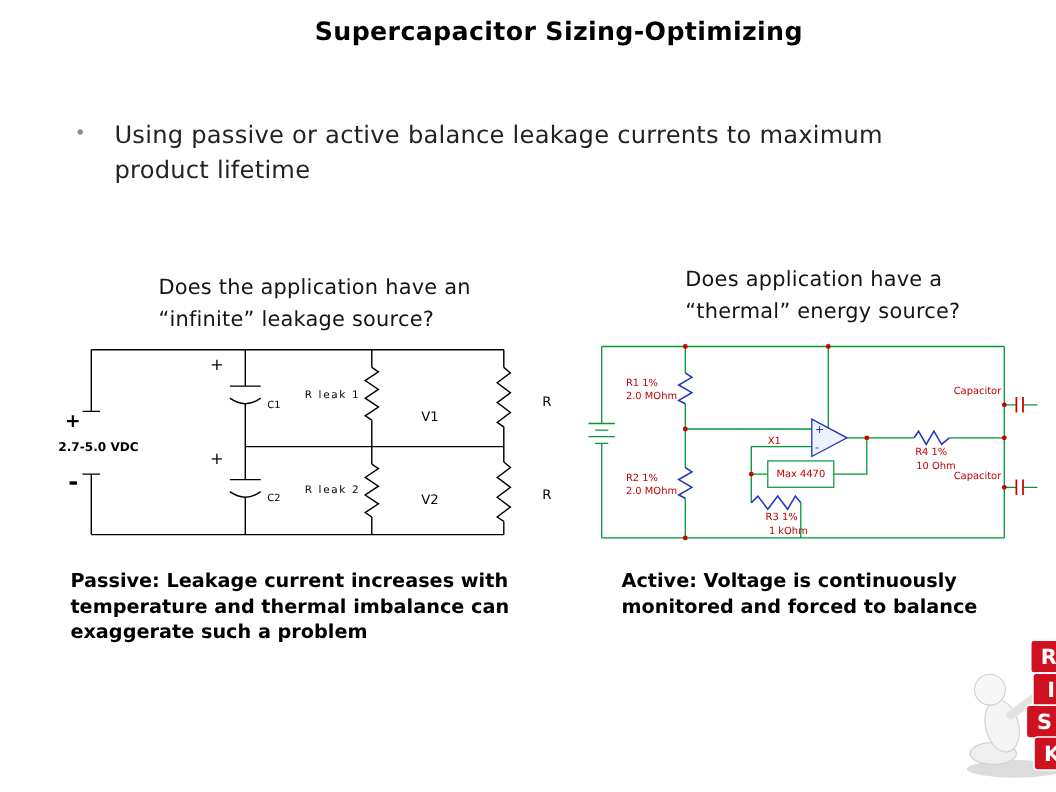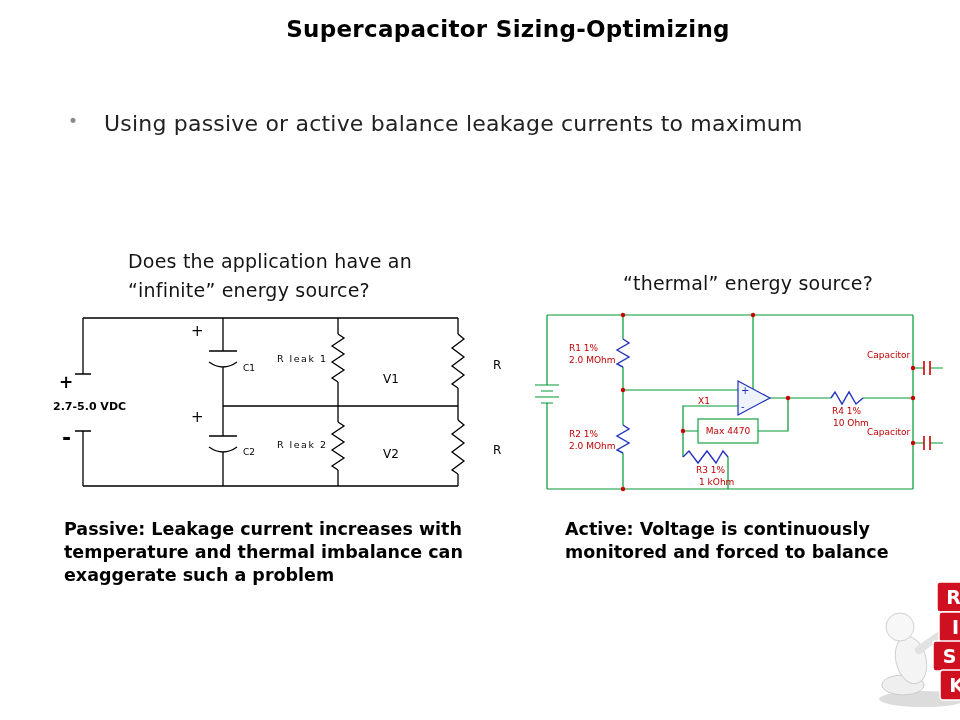--- a/index.html
+++ b/index.html
@@ -8,21 +8,21 @@
   #slide { position:relative; width:960px; height:720px; background:#fff; overflow:hidden;margin-left:28px; }
 
   .title { position:absolute; top:16px; left:0; width:100%; text-align:center;
            font-size:23px; font-weight:bold; color:#000; letter-spacing:0.3px; }
 
   .bullet-row { position:absolute; left:40px; top:108px; display:flex; align-items:flex-start; }
   .bullet-dot { color:#8a8a8a; font-size:17px; margin-right:26px; margin-top:5px; line-height:1; }
   .bullet-text { font-size:22px; color:#222; line-height:1.45; letter-spacing:0.2px; }
 
   .question { position:absolute; font-size:19px; color:#141414; line-height:1.5; letter-spacing:0.2px; }
-  #q-left  { left:100px; top:247px; }
+  #q-left  { left:116px; top:247px; }
   #q-right { left:595px; top:240px; }
 
   .caption { position:absolute; font-weight:bold; font-size:17.5px; color:#000; line-height:1.3; }
   #cap-left  { left:36px;  top:518px; }
   #cap-right { left:537px; top:518px; }
 
   .circuit { position:absolute; }
   #circuit-left  { left:25px;  top:296px; }
   #circuit-right { left:505px; top:303px; }
   #logo { position:absolute; left:845px; top:578px; }
@@ -33,30 +33,31 @@
 <body>
 
 <div id="slide">
 
   <h1 class="title">Supercapacitor Sizing-Optimizing</h1>
 
   <div class="bullet-row">
     <span class="bullet-dot">•</span>
     <p class="bullet-text">
       <span>Using passive or active balance leakage currents to maximum</span><br>
+      <span>product lifetime</span>
     </p>
   </div>
 
   <div class="question" id="q-left">
     <span>Does the application have an</span><br>
-    <span>“infinite” energy source?</span>
+    <span>“infinite” leakage source?</span>
   </div>
 
   <div class="question" id="q-right">
-    <br>
+    <span>Does application have a</span><br>
     <span>“thermal” energy source?</span>
   </div>
 
   <svg id="circuit-left" class="circuit" width="470" height="205" viewBox="0 0 470 205">
     <g stroke="#000" stroke-width="1.3" fill="none">
       <path d="M30,22 H405 M30,190 H405"></path>
       <path d="M30,22 V78 M22,78 H38"></path>
       <path d="M22,135 H38 M30,135 V190"></path>
       <path d="M170,110 H405"></path>
       <g>

